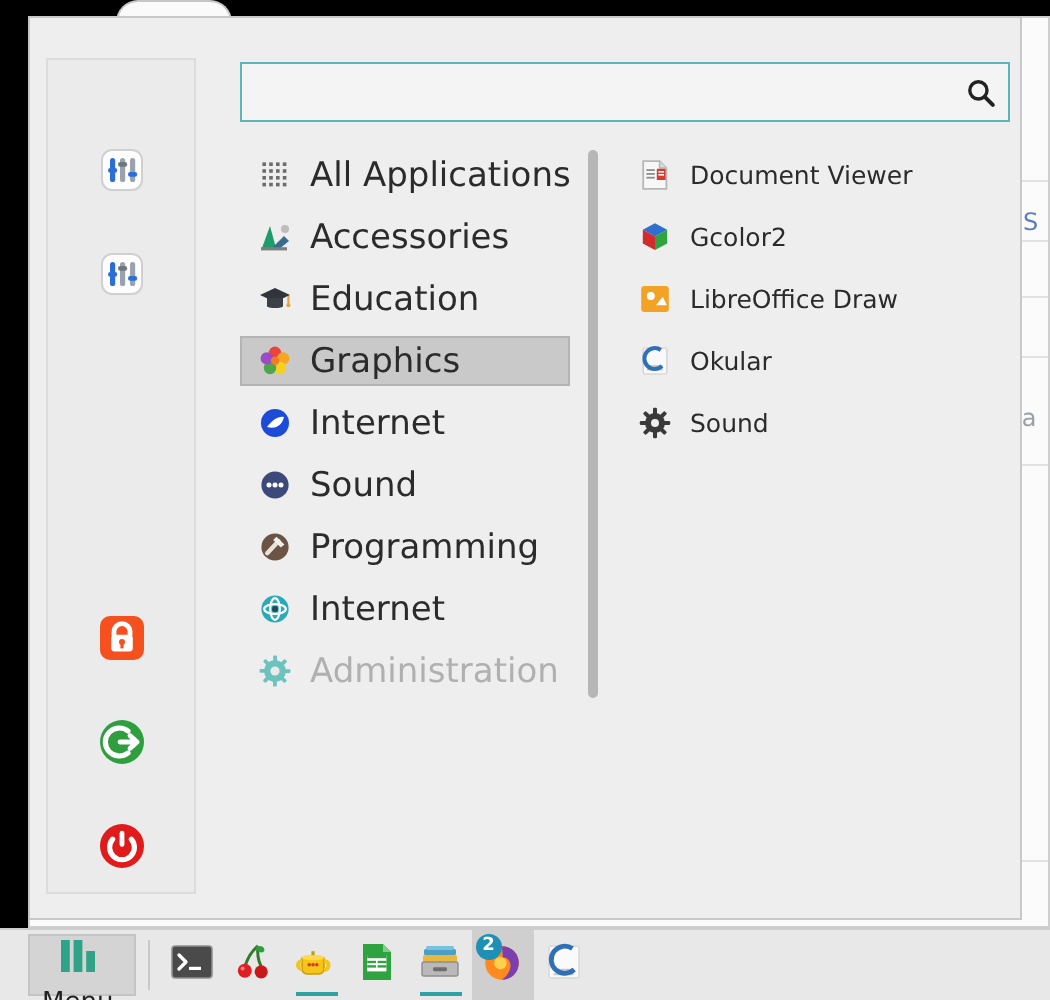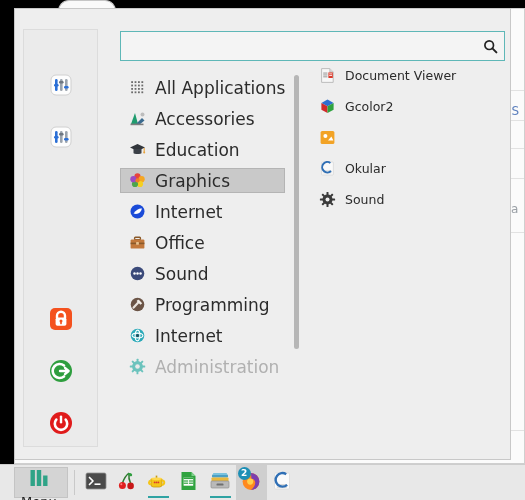--- a/index.html
+++ b/index.html
@@ -78,21 +78,21 @@
   .cat.disabled .lbl{color:#b0b0b0;text-align:right;}
 
   
   #col-scrollbar{
     position:absolute;left:279px;top:66px;width:5px;height:274px;
     background:#b6b6b6;border-radius:3px;
   }
 
   
   #apps{
-    position:absolute;left:300px;top:54px;width:185px;bottom:20px;
+    position:absolute;left:300px;top:66px;width:185px;bottom:20px;
   }
   .app{
     display:flex;align-items:center;height:25px;margin-bottom:6px;
     padding-left:4px;box-sizing:border-box;
   }
   .app .ico{width:17px;height:17px;margin-right:9px;flex:0 0 17px;display:flex;align-items:center;justify-content:center;}
   .app .lbl{font-size:12.5px;color:#2b2b2b;white-space:nowrap;}
 
   
   #taskbar{
@@ -273,31 +273,20 @@
             <svg width="17" height="17" viewBox="0 0 17 17">
               <circle cx="8.5" cy="8.5" r="7" fill="#1b4bd8"></circle>
               <path d="M4.5 10.5 c3-4 6-5.6 8.5-5 c-1 4-4 6.4-8.5 5z" fill="#ffffff"></path>
             </svg>
           </span>
           <span class="lbl">Internet</span>
         </div>
         <div class="cat">
           <span class="ico">
             <svg width="17" height="17" viewBox="0 0 17 17">
-              <rect x="5.6" y="3.2" width="5.8" height="2.4" rx="0.8" fill="none" stroke="#8a5a2b" stroke-width="1.4"></rect>
-              <rect x="1.6" y="5.4" width="13.8" height="9.2" rx="1.2" fill="#c2793c"></rect>
-              <rect x="1.6" y="8.6" width="13.8" height="1.6" fill="#8a5a2b"></rect>
-              <rect x="7.1" y="8.1" width="2.8" height="2.6" rx="0.5" fill="#e6c08d"></rect>
-            </svg>
-          </span>
-          <span class="lbl">Office</span>
-        </div>
-        <div class="cat">
-          <span class="ico">
-            <svg width="17" height="17" viewBox="0 0 17 17">
               <circle cx="8.5" cy="8.5" r="6.8" fill="#3b4a7a"></circle>
               <circle cx="5.5" cy="8.5" r="1.25" fill="#fff"></circle>
               <circle cx="8.5" cy="8.5" r="1.25" fill="#fff"></circle>
               <circle cx="11.5" cy="8.5" r="1.25" fill="#fff"></circle>
             </svg>
           </span>
           <span class="lbl">Sound</span>
         </div>
         <div class="cat">
           <span class="ico">
@@ -368,20 +357,21 @@
           <span class="lbl">Gcolor2</span>
         </div>
         <div class="app">
           <span class="ico">
             <svg width="17" height="17" viewBox="0 0 17 17">
               <rect x="1.6" y="2" width="13.8" height="13" rx="1.6" fill="#f2a326"></rect>
               <circle cx="6.4" cy="7" r="2" fill="#fff"></circle>
               <path d="M9 11.6 l3.4-4.2 2 4.2z" fill="#fff"></path>
             </svg>
           </span>
+          <span class="lbl">LibreOffice Draw</span>
         </div>
         <div class="app">
           <span class="ico">
             <svg width="17" height="17" viewBox="0 0 17 17">
               <rect x="2.6" y="2" width="11.8" height="13" rx="0.8" fill="#f9f9f9" stroke="#d8d8d8" stroke-width="0.8"></rect>
               <rect x="4.4" y="10.6" width="8" height="0.8" fill="#c4c4c4"></rect>
               <rect x="4.4" y="12.4" width="8" height="0.8" fill="#c4c4c4"></rect>
               <path d="M11.4 3 a5.2 5.2 0 1 0 0.6 8" fill="none" stroke="#2f6fb5" stroke-width="2"></path>
             </svg>
           </span>

